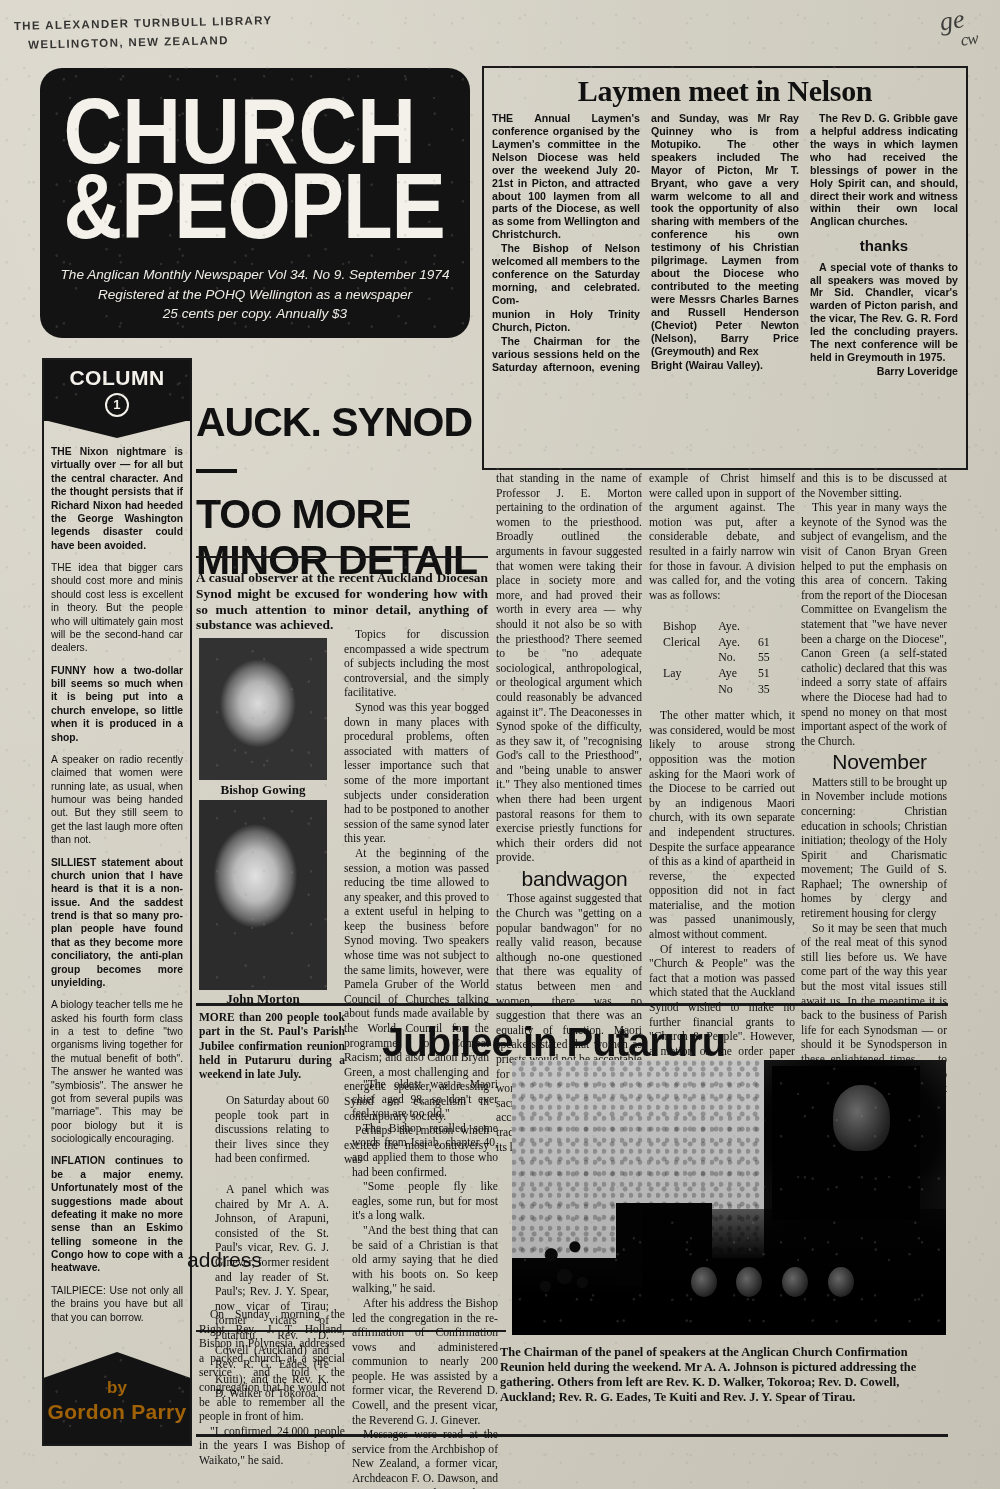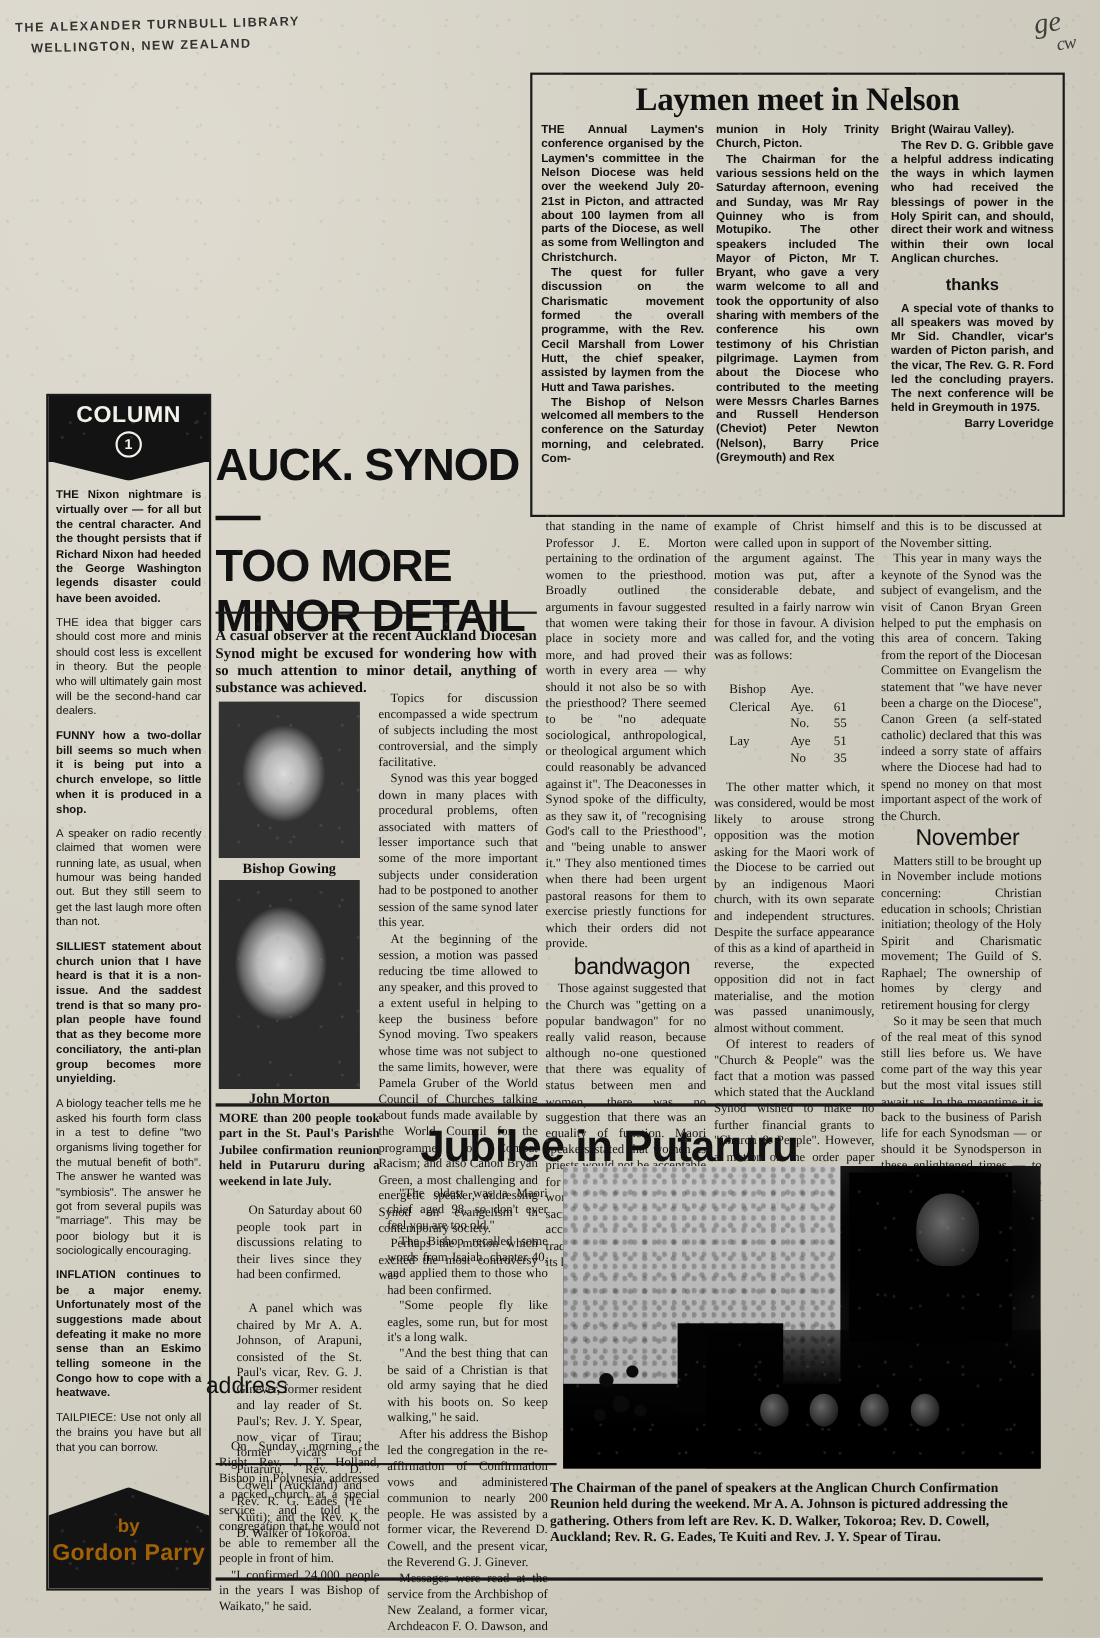--- a/index.html
+++ b/index.html
@@ -311,26 +311,36 @@
   <div id="stamp">
     <div class="l1">THE ALEXANDER TURNBULL LIBRARY</div>
     <div class="l2">WELLINGTON, NEW ZEALAND</div>
   </div>
 
   <div id="scribble">
     <span>ge</span>
     <span class="s2">cw</span>
   </div>
 
+  <div id="masthead">
+    <div id="masthead-title">
+      <span class="l1">CHURCH</span>
+      <span class="l2">&amp;PEOPLE</span>
+    </div>
+    <div id="masthead-sub">
+      <div>The Anglican Monthly Newspaper Vol 34. No 9. September 1974</div>
+      <div>Registered at the POHQ Wellington as a newspaper</div>
+      <div>25 cents per copy. Annually $3</div>
+    </div>
+  </div>
 
   <div id="nelson" class="boxed">
     <h1>Laymen meet in Nelson</h1>
     <div class="cols">
       <p class="noind">THE Annual Laymen's conference organised by the Laymen's committee in the Nelson Diocese was held over the weekend July 20-21st in Picton, and attracted about 100 laymen from all parts of the Diocese, as well as some from Wellington and Christchurch.</p>
-      <p>The quest for fuller discussion on the Charismatic movement formed the overall programme, with the Rev. Cecil Marshall from Lower Hutt, the chief speaker, assisted by laymen from the Hutt and Tawa parishes.</p>
       <p>The Bishop of Nelson welcomed all members to the conference on the Saturday morning, and celebrated. Com-</p>
       <p class="noind">munion in Holy Trinity Church, Picton.</p>
       <p>The Chairman for the various sessions held on the Saturday afternoon, evening and Sunday, was Mr Ray Quinney who is from Motupiko. The other speakers included The Mayor of Picton, Mr T. Bryant, who gave a very warm welcome to all and took the opportunity of also sharing with members of the conference his own testimony of his Christian pilgrimage. Laymen from about the Diocese who contributed to the meeting were Messrs Charles Barnes and Russell Henderson (Cheviot) Peter Newton (Nelson), Barry Price (Greymouth) and Rex</p>
       <p class="noind">Bright (Wairau Valley).</p>
       <p>The Rev D. G. Gribble gave a helpful address indicating the ways in which laymen who had received the blessings of power in the Holy Spirit can, and should, direct their work and witness within their own local Anglican churches.</p>
       <h3>thanks</h3>
       <p>A special vote of thanks to all speakers was moved by Mr Sid. Chandler, vicar's warden of Picton parish, and the vicar, The Rev. G. R. Ford led the concluding prayers. The next conference will be held in Greymouth in 1975.</p>
       <p class="byline noind">Barry Loveridge</p>
     </div>
   </div>

